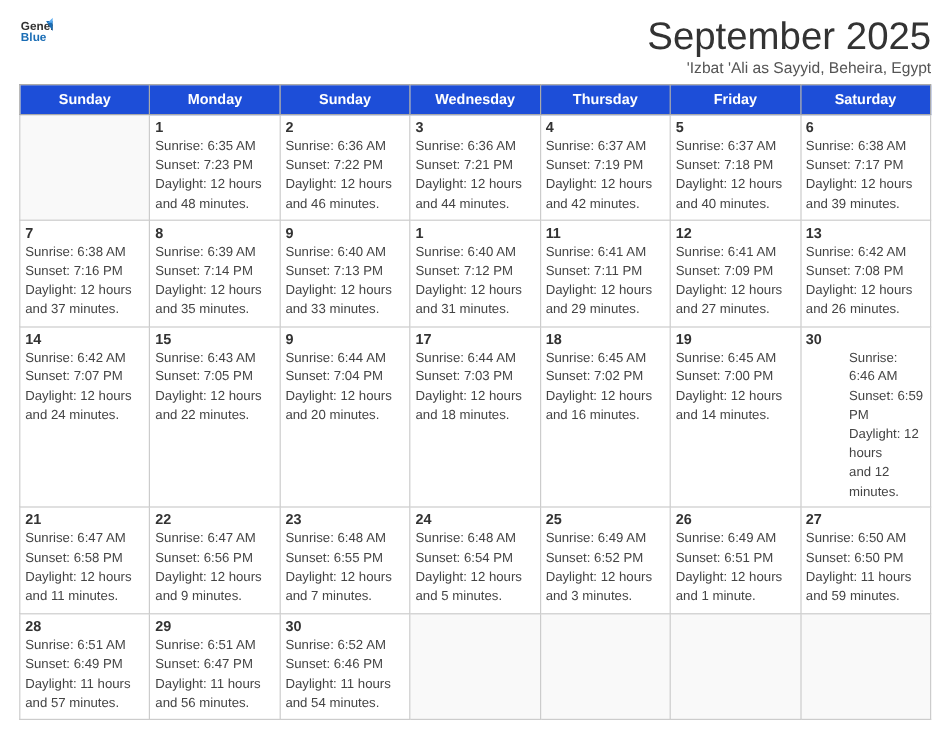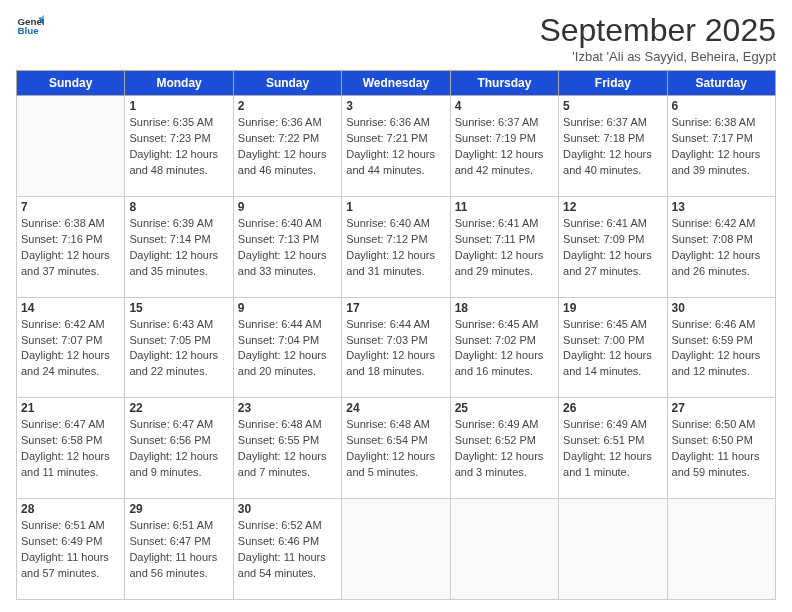--- a/index.html
+++ b/index.html
@@ -251,21 +251,21 @@
           </td>
           <td>
             <span class="day-number">19</span>
             <div class="day-info" style="white-space: pre-line;">Sunrise: 6:45 AM
 Sunset: 7:00 PM
 Daylight: 12 hours
 and 14 minutes.</div>
           </td>
           <td>
             <span class="day-number">30</span>
-            <div class="day-info" style="white-space: pre-line;">Sunrise: 6:46 AM
+            <div class="day-info" style="white-space: pre-line; margin-left: 36px;">Sunrise: 6:46 AM
 Sunset: 6:59 PM
 Daylight: 12 hours
 and 12 minutes.</div>
           </td>
         </tr>
         <tr>
           <td>
             <span class="day-number">21</span>
             <div class="day-info" style="white-space: pre-line;">Sunrise: 6:47 AM
 Sunset: 6:58 PM

